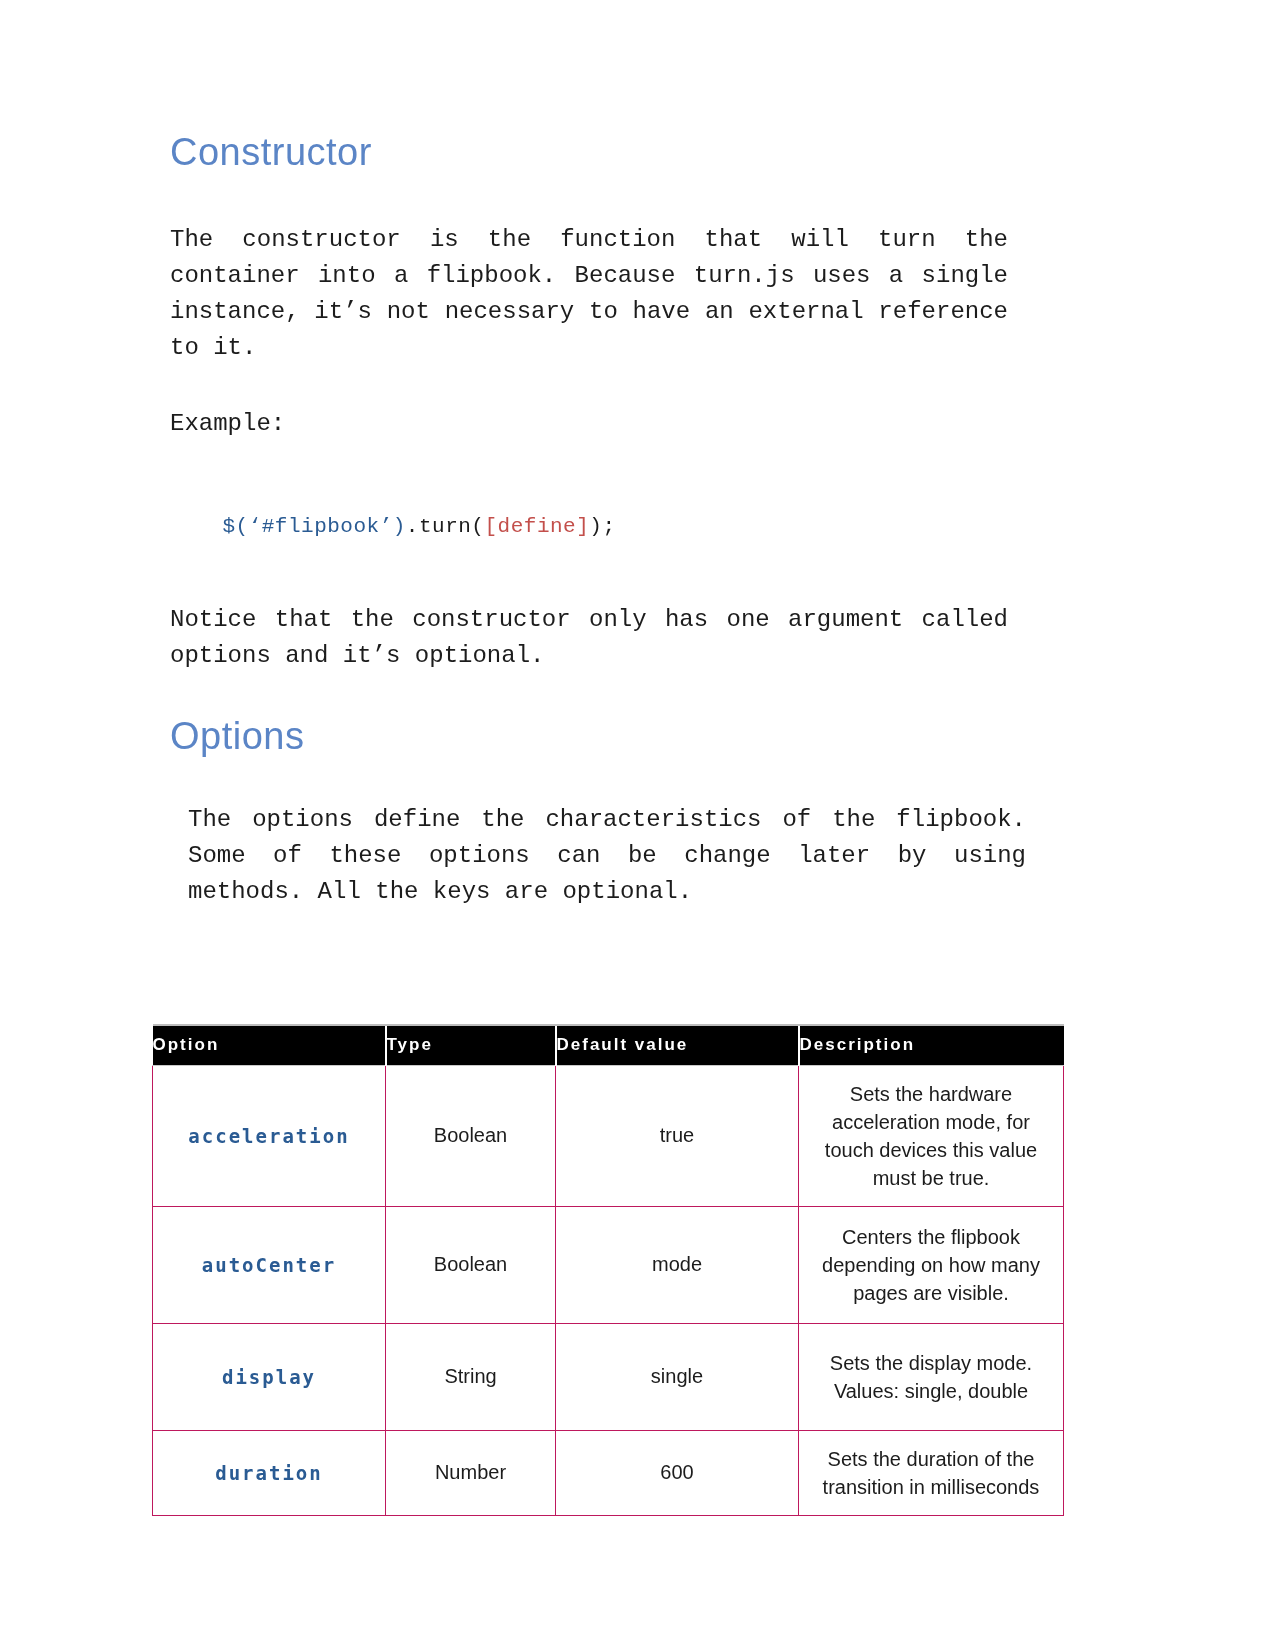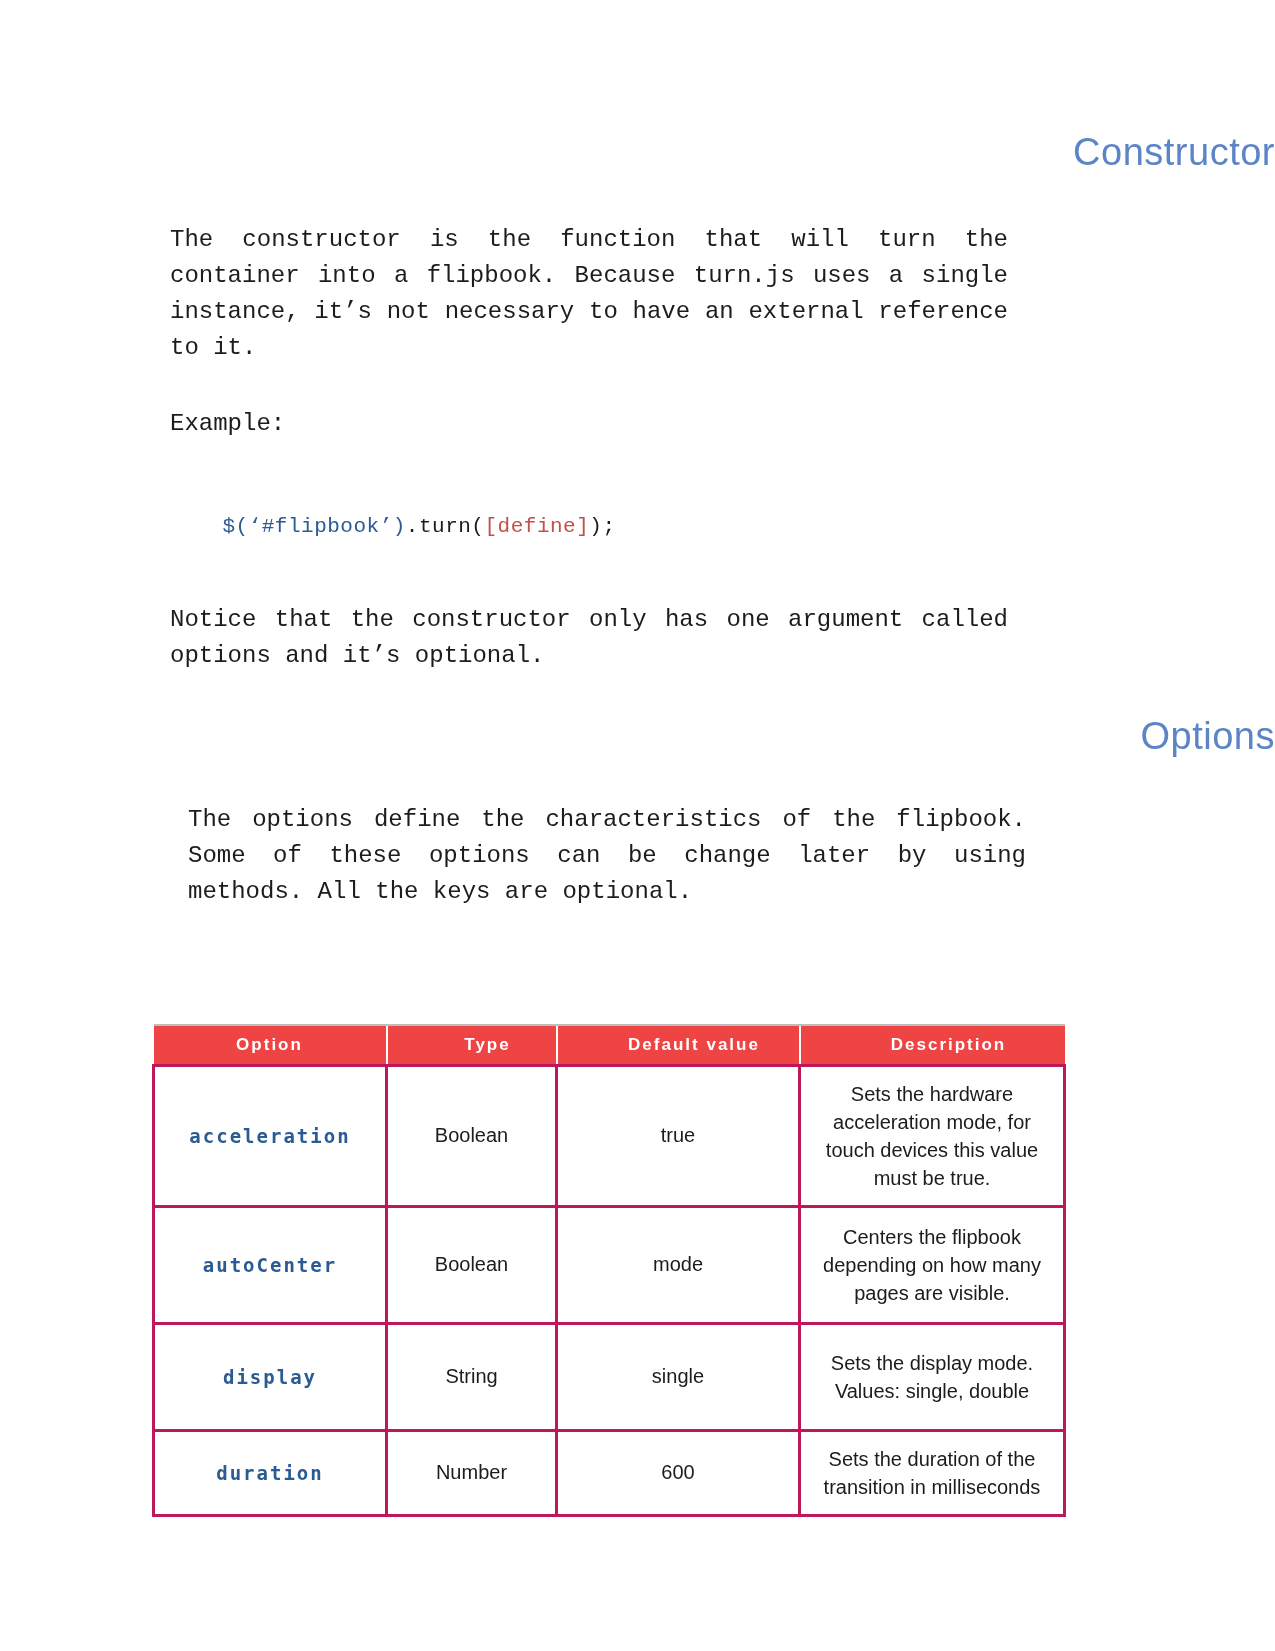--- a/index.html
+++ b/index.html
@@ -14,21 +14,20 @@
     color:#1c1c1c;
   }
 
   h1.section-heading {
     margin-left:18px;
     font-size:38px;
     line-height:48px;
     font-weight:400;
     color:#5b85c6;
     letter-spacing:0.5px;
-    text-align:right;
   }
   h1.second { margin-top:38px; }
 
   p.body {
     margin-left:18px;
     width:838px;
     font-size:24px;
     line-height:36px;
     color:#1c1c1c;
     font-family:Liberation Mono, monospace;
@@ -57,35 +56,35 @@
     width:911px;
     border-collapse:collapse;
     table-layout:fixed;
   }
   table.options-table col.c-option  { width:233px; }
   table.options-table col.c-type    { width:170px; }
   table.options-table col.c-default { width:243px; }
   table.options-table col.c-desc    { width:265px; }
 
   table.options-table thead th {
-    background:#ef4444;
+    background:#000000;
     color:#ffffff;
     font-size:17px;
     font-weight:700;
     letter-spacing:2px;
     height:40px;
     vertical-align:middle;
-    text-align:center;
+    text-align:left;
     border-top:2px solid #bdbdbd;
     border-bottom:1px solid #c9c9c9;
   }
-  table.options-table thead th + th { border-left:2px solid #ffffff;padding-left:32px; }
+  table.options-table thead th + th { border-left:2px solid #ffffff; }
 
   table.options-table tbody td {
-    border:3px solid #be185d;
+    border:1px solid #be185d;
     vertical-align:middle;
     text-align:center;
     background:#ffffff;
     padding:6px 12px;
   }
   tr.row-1 td { height:141px; }
   tr.row-2 td { height:117px; }
   tr.row-3 td { height:107px; }
   tr.row-4 td { height:85px; }
 

